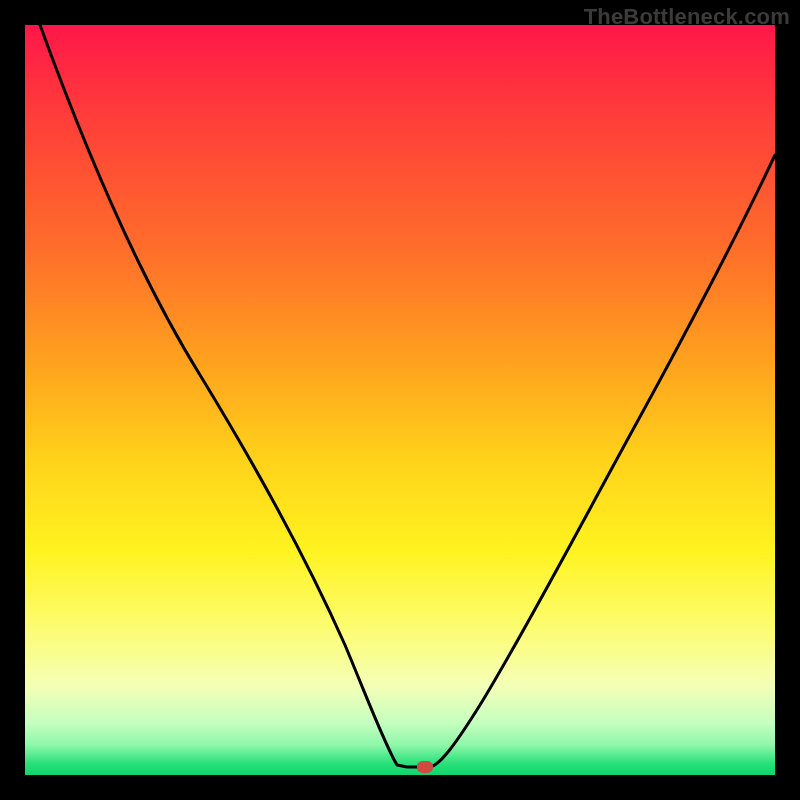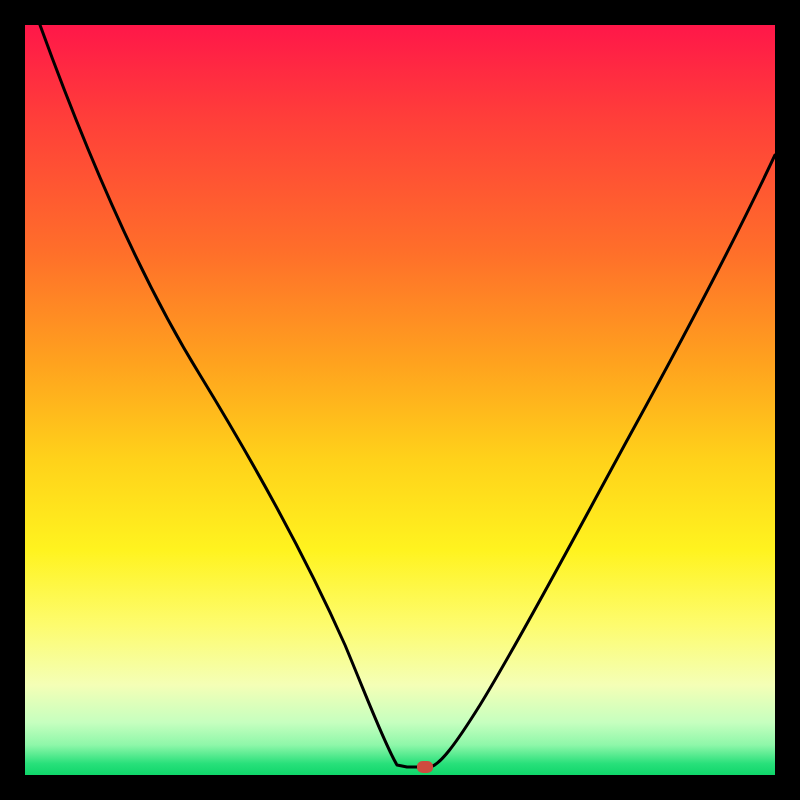--- a/index.html
+++ b/index.html
@@ -64,20 +64,21 @@
     border-radius: 6px / 5px;
     transform: translate(-50%, -50%);
     z-index: 4;
   }
 </style>
 </head>
 <body>
 
 <div class="frame">
 
+  <div class="watermark">TheBottleneck.com</div>
 
   <div class="plot-area">
 
     <svg class="curve-svg" viewBox="0 0 750 750" preserveAspectRatio="none">
       <path fill="none" stroke-width="3" stroke-linejoin="round" stroke-linecap="round" d="
             M 15 0
             C 55 110, 110 245, 175 350
             C 230 440, 280 530, 320 620
             C 345 680, 360 720, 372 740
             L 382 742

